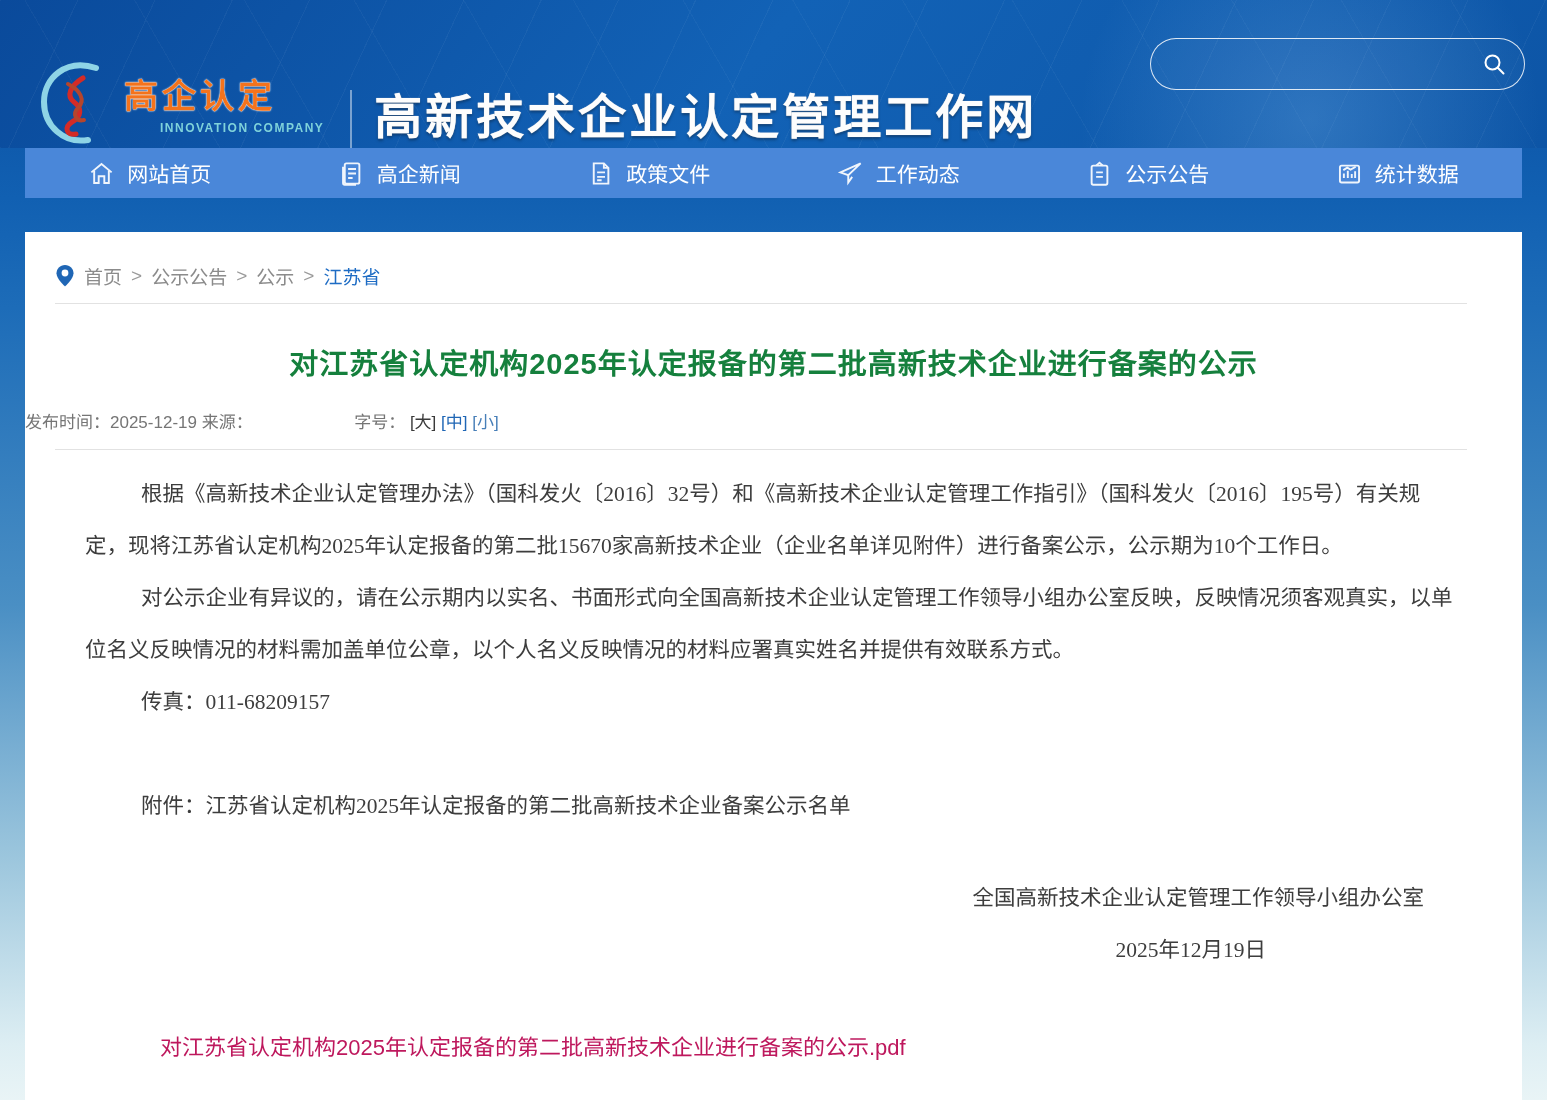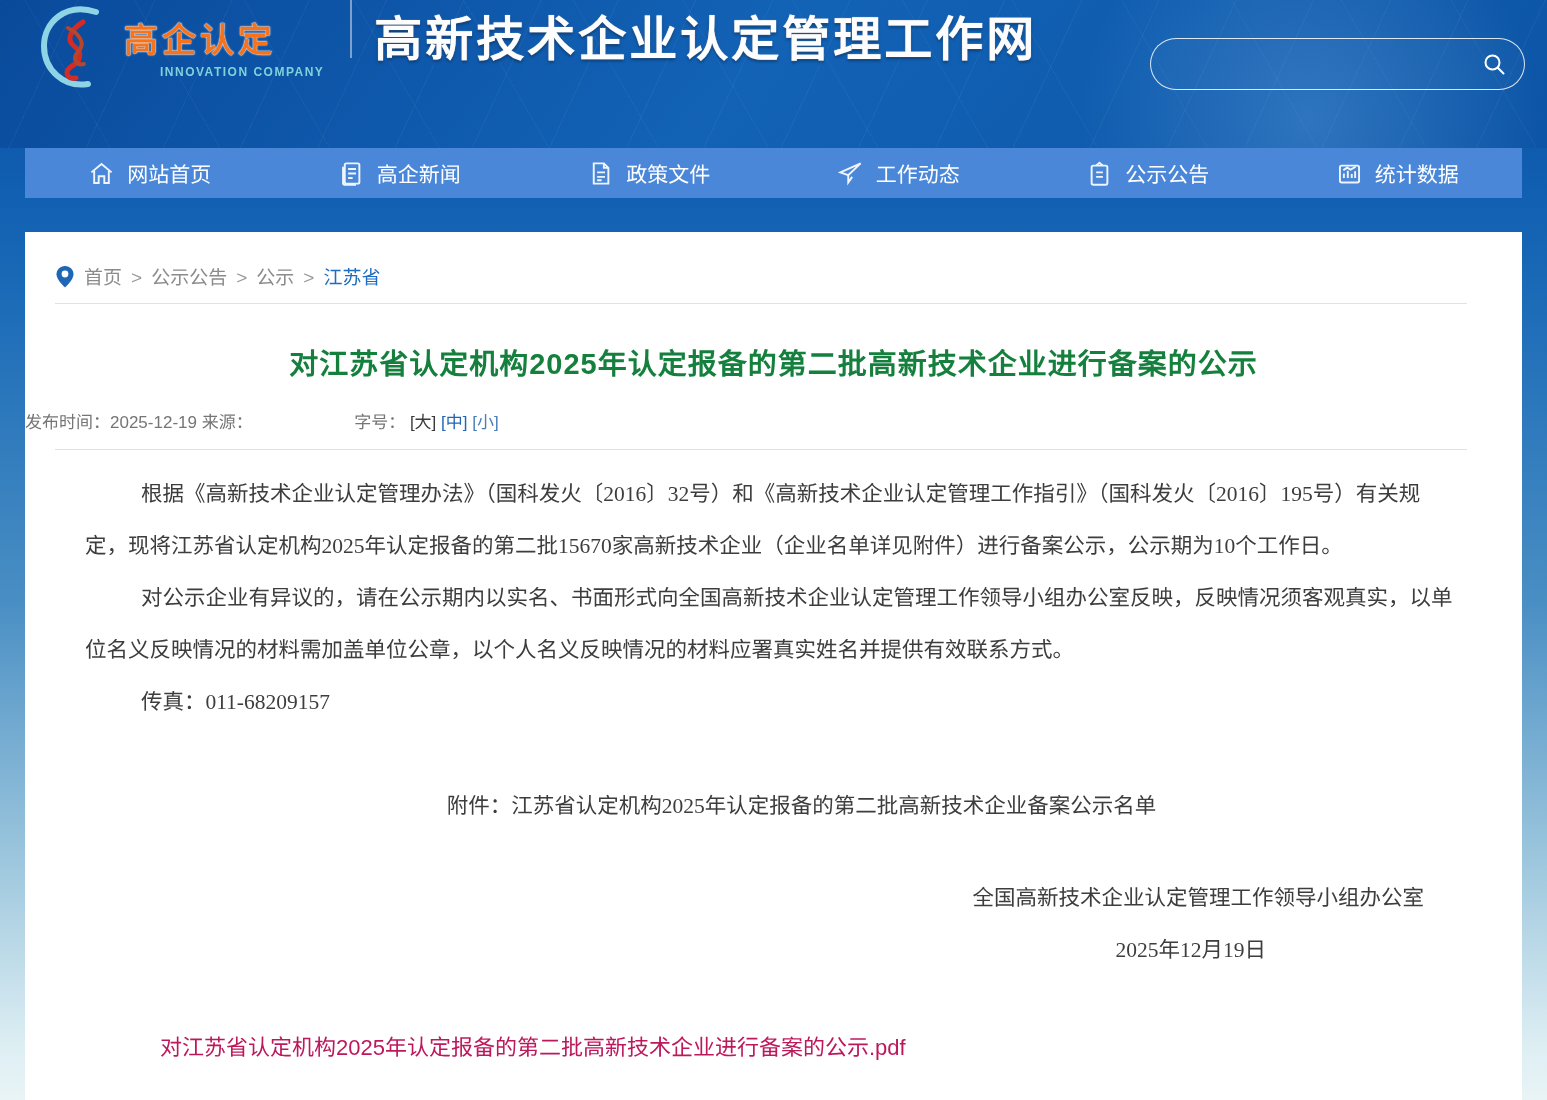--- a/index.html
+++ b/index.html
@@ -10,21 +10,21 @@
   }
 
   
   .header {
     position:relative; height:148px;
     background:
       radial-gradient(circle at 1310px 120px, rgba(120,180,235,.30) 0, rgba(120,180,235,.12) 140px, transparent 230px),
       repeating-linear-gradient(115deg, rgba(255,255,255,.045) 0 1px, transparent 1px 70px),
       repeating-linear-gradient(60deg, rgba(255,255,255,.035) 0 1px, transparent 1px 95px),
       linear-gradient(130deg,#0a4a9b 0%,#1262b6 48%,#0d55a6 100%);
-    display:flex; align-items:flex-start;
+    display:flex; align-items:flex-end;
   }
   .logo-wrap { display:flex; align-items:center; margin-left:36px; }
   .logo-mark { width:78px; height:92px; flex:0 0 auto; }
   .logo-text { margin-left:10px; }
   .logo-cn {
     font-size:34px; font-weight:bold; color:#f4731c; letter-spacing:4px;
     text-shadow:0 0 2px #fff, 0 0 1px #fff;
     font-family:"Liberation Sans","DejaVu Sans",sans-serif;
   }
   .logo-en { font-size:12px; color:#7fd2da; letter-spacing:1.5px; font-weight:bold; margin-top:3px;padding-left:36px; }
@@ -58,21 +58,21 @@
     color:#fff; font-size:21px; cursor:pointer; white-space:nowrap;
   }
   .nav-icon { width:27px; height:27px; display:block; opacity:.92; }
 
   
   .card {
     margin:34px 25px 0 25px; background:#fff; min-height:853px;
     padding-bottom:40px;
   }
   .breadcrumb {
-    display:flex; align-items:flex-end; gap:9px;
+    display:flex; align-items:center; gap:9px;
     padding:30px 25px 14px 30px; font-size:19px; color:#8b8b8b;
   }
   .crumb { color:#8b8b8b; text-decoration:none; cursor:pointer; }
   .crumb-sep { color:#9a9a9a; }
   .crumb-active { color:#1e6cc4; cursor:pointer; }
   .divider { border:none; border-top:1px solid #e2e2e2; margin:0 55px 0 30px; }
 
   .article-title {
     text-align:center; font-size:29px; font-weight:bold; color:#15803d;
     letter-spacing:1px; margin:36px 60px 0 60px;
@@ -86,21 +86,21 @@
   .fs-zhong { color:#1f66b5; cursor:pointer; }
   .fs-xiao  { color:#487fb8; cursor:pointer; }
 
   .article-body {
     font-family:"Liberation Serif","DejaVu Serif",serif;
     color:#3d3d3d; font-size:21.5px; line-height:52px;
     padding:18px 60px 0 60px;
   }
   .article-body p.indent { text-indent:2.6em; }
   .fax-line { margin-top:0; }
-  .attach-line { margin-top:52px;text-align:center; }
+  .attach-line { margin-top:52px; }
   .signature { text-align:right; margin-top:40px; }
   .sig-org  { padding-right:38px; }
   .sig-date { padding-right:196px; }
   .pdf-link {
     display:inline-block; margin:46px 0 0 75px;
     font-family:"Liberation Sans","DejaVu Sans",sans-serif;
     font-size:22px; color:#be185d; text-decoration:none; cursor:pointer;
   }
 </style>
 </head>

